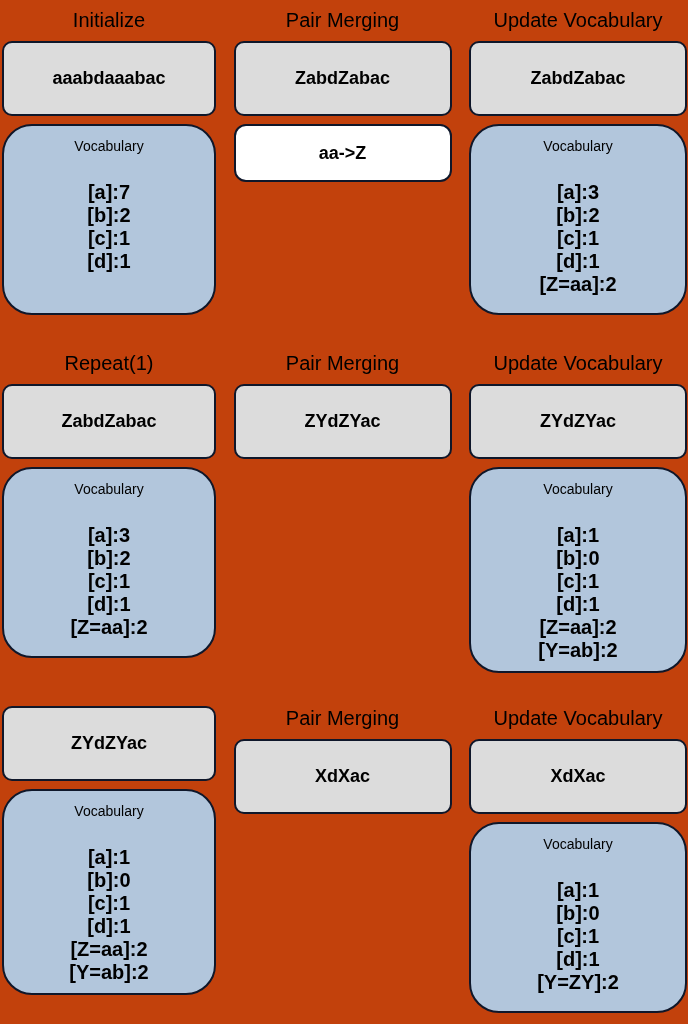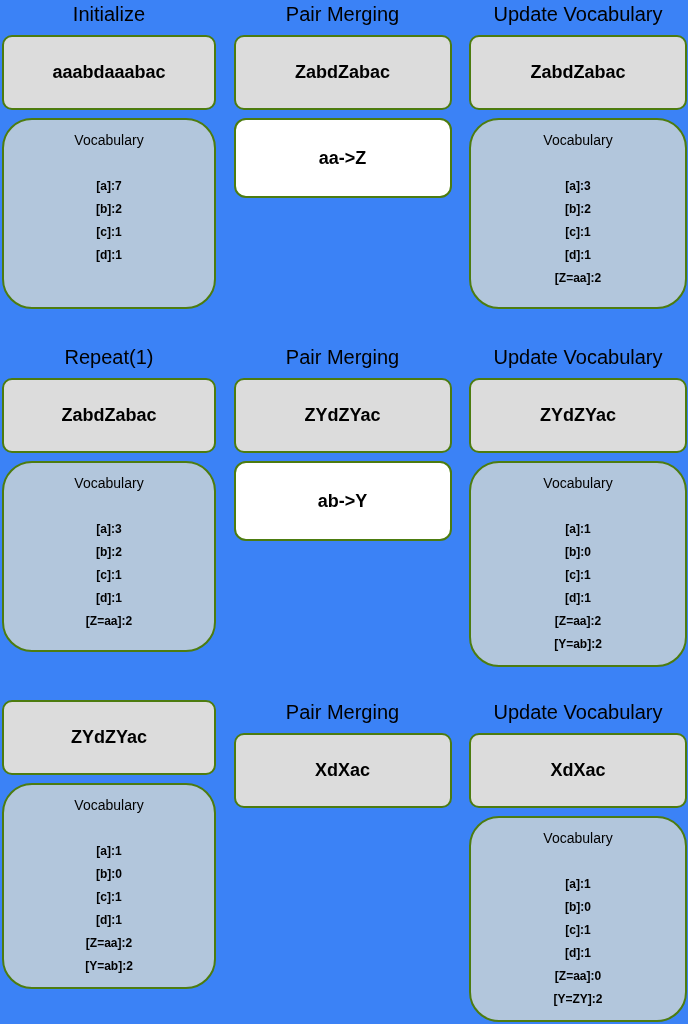--- a/index.html
+++ b/index.html
@@ -7,22 +7,22 @@
     padding: 0;
     background: #ffffff;
     font-family: "Liberation Sans", sans-serif;
     color: #000000;
   }
   .canvas {
     position: relative;
     width: 688px;
     height: 1024px;
     box-sizing: border-box;
-    padding: 2px 1px 0 2px;
-    background: #3b82f6;
+    padding: 8px 1px 0 2px;
+    background: #c2410c;
     overflow: hidden;
   }
   .row {
     display: flex;
     justify-content: space-between;
     align-items: flex-start;
   }
   .row-2 { margin-top: 36px; }
   .row-3 { margin-top: 33px; }
   .cell {
@@ -35,57 +35,57 @@
     text-align: center;
     font-size: 20px;
     font-weight: 400;
     line-height: 25px;
     height: 25px;
     margin-bottom: 8px;
     white-space: nowrap;
   }
   .box {
     box-sizing: border-box;
-    border: 2px solid #4d7c0f;
+    border: 2px solid #0f172a;
     text-align: center;
     font-weight: 700;
     font-size: 18px;
   }
   .box.gray {
     background: #dcdcdc;
     border-radius: 10px;
     height: 75px;
     display: flex;
     align-items: center;
     justify-content: center;
   }
   .box.white {
     background: #ffffff;
     border-radius: 12px;
-    height: 80px;
+    height: 58px;
     margin-top: 8px;
     display: flex;
     align-items: center;
     justify-content: center;
   }
   .box.blue {
     background: #b2c6dc;
     border-radius: 30px;
     min-height: 191px;
     margin-top: 8px;
     padding: 9px 4px 9px;
   }
   .vocab-heading {
     font-size: 14px;
     font-weight: 400;
     line-height: 23px;
   }
   .vocab-entries { margin-top: 23px; }
   .vocab-entry {
-    font-size: 12px;
+    font-size: 20px;
     font-weight: 700;
     line-height: 23px;
     white-space: nowrap;
   }
 </style>
 </head>
 <body>
 
 <div class="canvas">
 
@@ -153,23 +153,20 @@
           <div class="vocab-entry">[Z=aa]:2</div>
         </div>
       </div>
     </div>
 
     <div class="cell mid">
       <div class="cell-title">Pair Merging</div>
       <div class="box gray">
         <span>ZYdZYac</span>
       </div>
-      <div class="box white">
-        <span>ab-&gt;Y</span>
-      </div>
     </div>
 
     <div class="cell right">
       <div class="cell-title">Update Vocabulary</div>
       <div class="box gray">
         <span>ZYdZYac</span>
       </div>
       <div class="box blue">
         <div class="vocab-heading">Vocabulary</div>
         <div class="vocab-entries">
@@ -216,21 +213,20 @@
       <div class="box gray">
         <span>XdXac</span>
       </div>
       <div class="box blue">
         <div class="vocab-heading">Vocabulary</div>
         <div class="vocab-entries">
           <div class="vocab-entry">[a]:1</div>
           <div class="vocab-entry">[b]:0</div>
           <div class="vocab-entry">[c]:1</div>
           <div class="vocab-entry">[d]:1</div>
-          <div class="vocab-entry">[Z=aa]:0</div>
           <div class="vocab-entry">[Y=ZY]:2</div>
         </div>
       </div>
     </div>
 
   </div>
 
 </div>
 
 </body></html>

